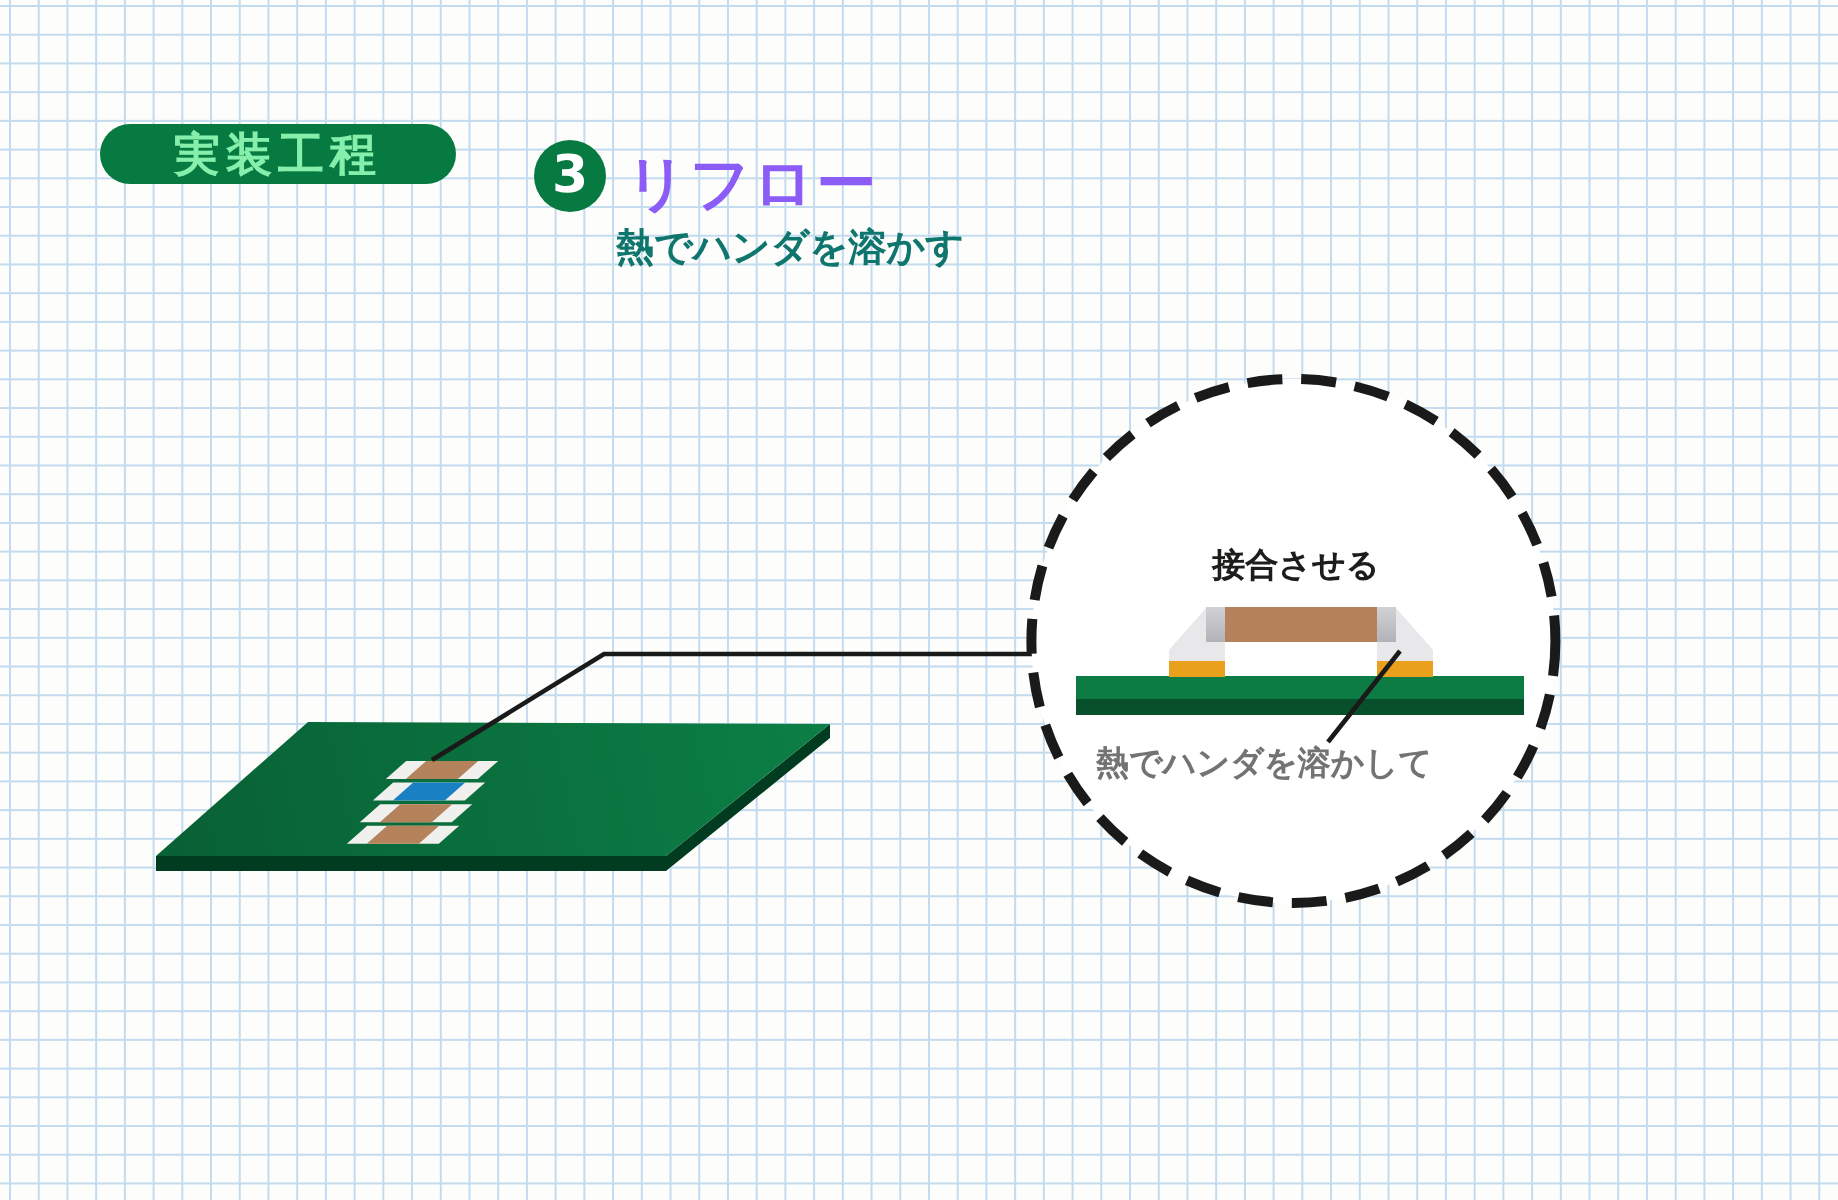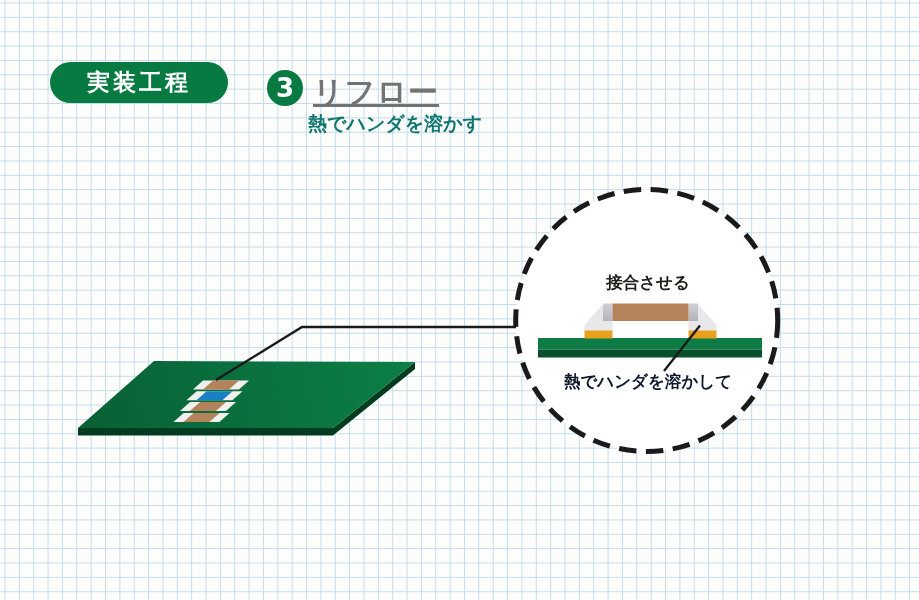--- a/index.html
+++ b/index.html
@@ -9,44 +9,44 @@
     background-color:#fdfdfc;
     background-image:
       linear-gradient(to right,#c2dbee 1px,transparent 1px),
       linear-gradient(to bottom,#c2dbee 1px,transparent 1px);
     background-size:14.36px 14.36px;
     background-position:4.5px 2.5px;
   }
   .abs{position:absolute;}
   #scene-svg{position:absolute;left:0;top:0;width:919px;height:600px;}
   .badge{
-    left:50px;top:62px;width:178px;height:41px;border-radius:21px;
-    background:#077a41;color:#ffffff;font-weight:bold;font-size:23px;
+    left:50px;top:62px;width:178px;height:30px;border-radius:21px;
+    background:#077a41;color:#86efac;font-weight:bold;font-size:23px;
     display:flex;align-items:center;justify-content:center;letter-spacing:3px;
   }
   .step-circle{
     left:267px;top:70px;width:36px;height:36px;border-radius:50%;
     background:#077a41;color:#ffffff;font-weight:bold;font-size:26px;
     display:flex;align-items:center;justify-content:center;
   }
   .title{
-    left:313px;top:72px;font-size:30px;font-weight:bold;color:#737373;
-    letter-spacing:1px;white-space:nowrap;text-decoration:underline;
+    left:313px;top:72px;font-size:30px;font-weight:bold;color:#8b5cf6;
+    letter-spacing:1px;white-space:nowrap;
   }
   .subtitle{
     left:308px;top:111px;font-size:19px;font-weight:bold;color:#0f766e;
     white-space:nowrap;
   }
   .component-label{
     left:578px;top:272px;width:140px;text-align:center;
     font-size:16.5px;font-weight:bold;color:#1d1d1b;
   }
   .callout-caption{
-    left:548px;top:370px;width:200px;text-align:center;
-    font-size:16.5px;font-weight:bold;color:#0f172a;line-height:1.4;
+    left:548px;top:370px;width:200px;
+    font-size:16.5px;font-weight:bold;color:#737373;line-height:1.4;
   }
 </style>
 </head>
 <body>
 
 <svg id="scene-svg" viewBox="0 0 919 600" xmlns="http://www.w3.org/2000/svg">
   <defs>
     <linearGradient id="boardGrad" gradientUnits="userSpaceOnUse" x1="415" y1="360" x2="78" y2="432">
       <stop offset="0" stop-color="#0c7f46"></stop>
       <stop offset="1" stop-color="#086035"></stop>

